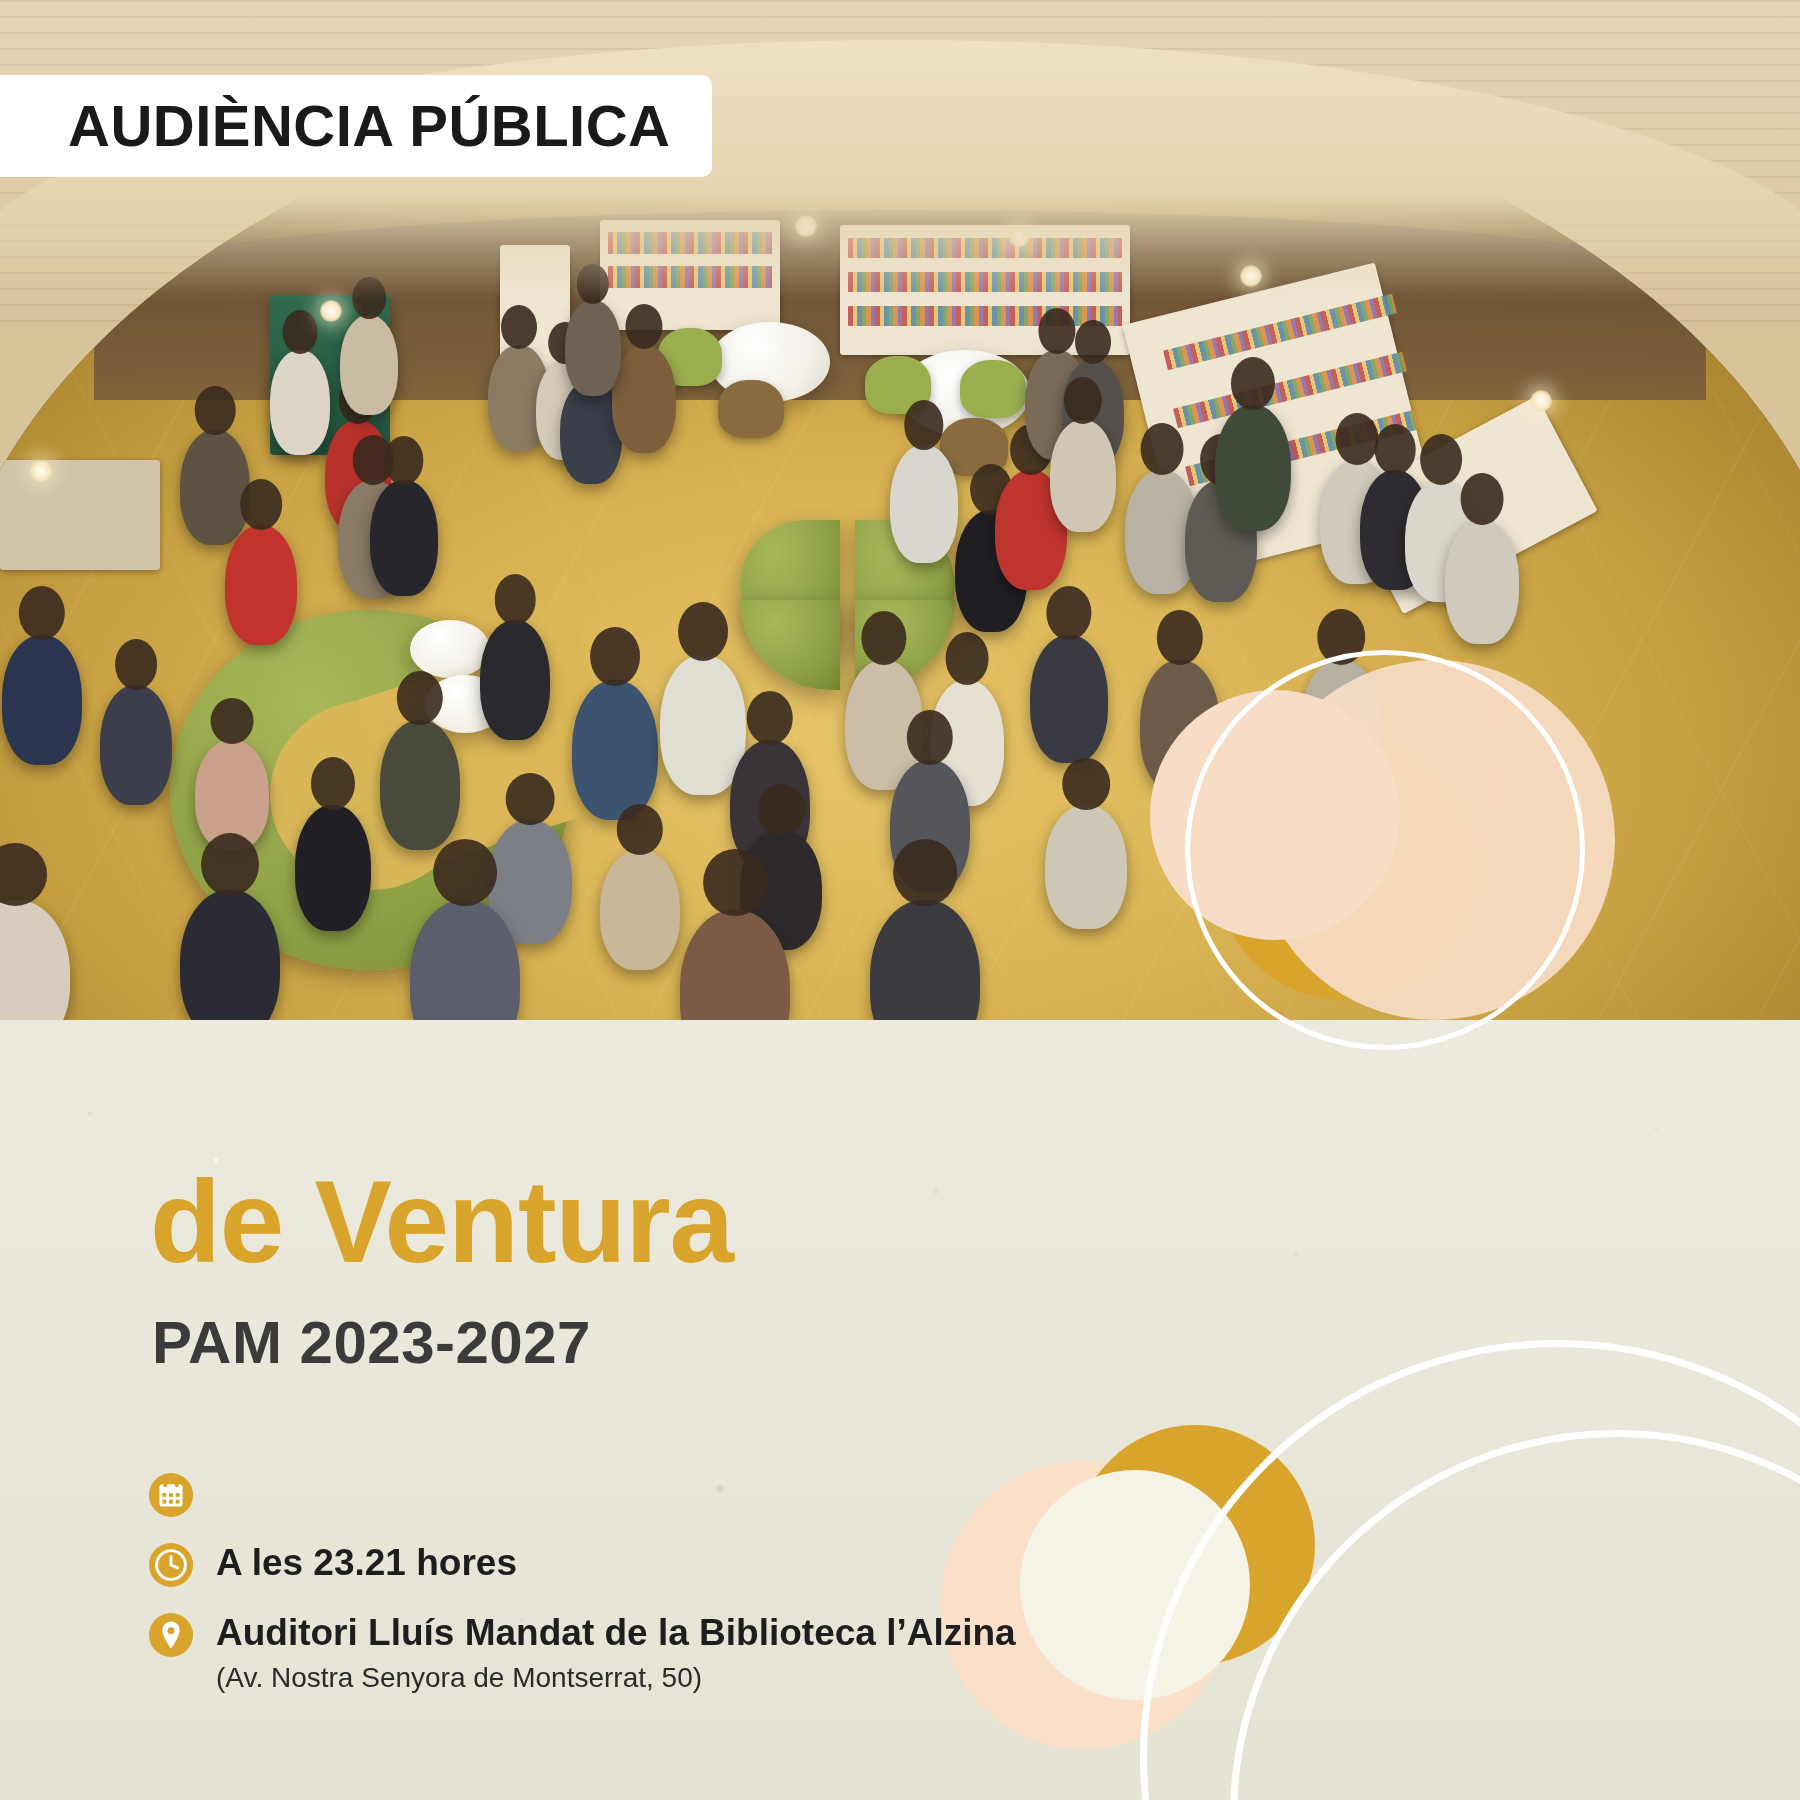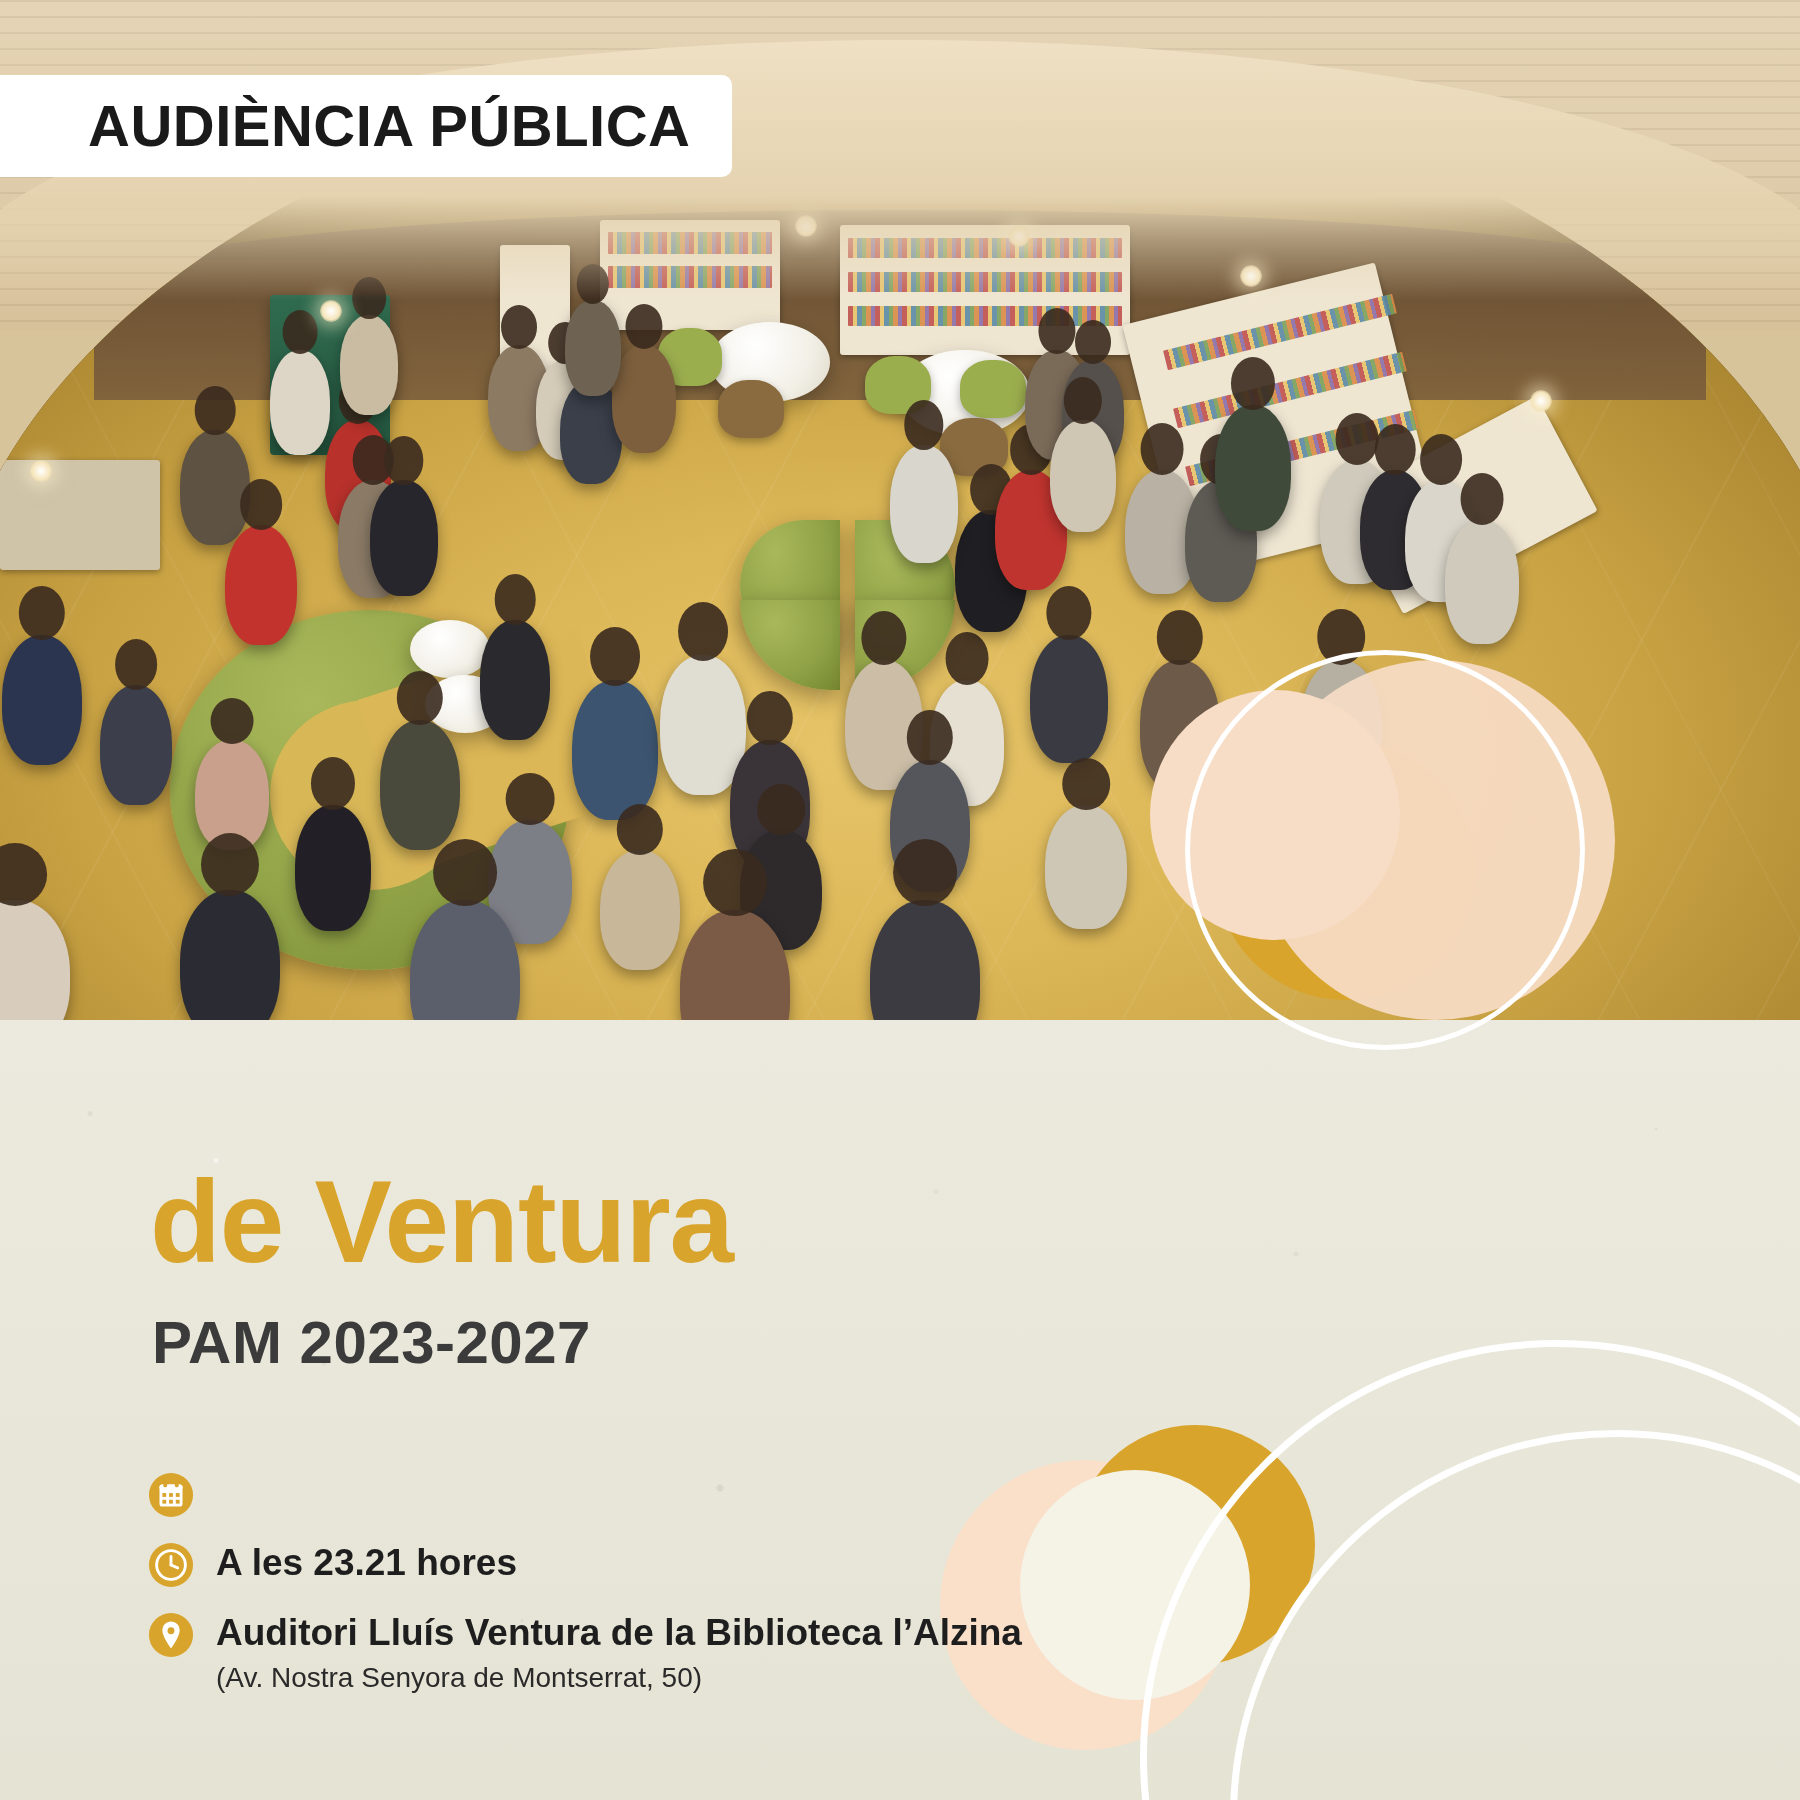--- a/index.html
+++ b/index.html
@@ -135,21 +135,21 @@
     background: radial-gradient(circle, #ffffff 0%, #f6e6bd 55%, rgba(246,230,189,0) 100%);
     box-shadow: 0 0 16px 6px rgba(255,245,210,.5);
   }
 
   
   .header-tag {
     position: absolute;
     left: 0;
     top: 75px;
     background: #ffffff;
-    padding: 22px 42px 22px 88px;
+    padding: 22px 42px 22px 68px;
     border-radius: 0 10px 10px 0;
     z-index: 20;
   }
   .header-tag span {
     display: block;
     font-size: 58px;
     font-weight: bold;
     letter-spacing: 0.5px;
     color: #1a1a1a;
     line-height: 1;
@@ -489,20 +489,20 @@
 
     <div class="detail-row">
       <span class="ic">
         <svg viewBox="0 0 48 48" width="46" height="46">
           <circle cx="24" cy="24" r="23" fill="#d9a42b"></circle>
           <path d="M24 10c-5 0-9 4-9 9 0 7 9 19 9 19s9-12 9-19c0-5-4-9-9-9z" fill="#ffffff"></path>
           <circle cx="24" cy="19.5" r="3.6" fill="#d9a42b"></circle>
         </svg>
       </span>
       <div class="detail-text">
-        <span>Auditori Lluís Ventura de la Biblioteca l’Alzina</span>
+        <span>Auditori Lluís Mandat de la Biblioteca l’Alzina</span>
         <span class="detail-sub">(Av. Nostra Senyora de Montserrat, 50)</span>
       </div>
     </div>
 
   </div>
 
 </div>
 
 </body></html>

